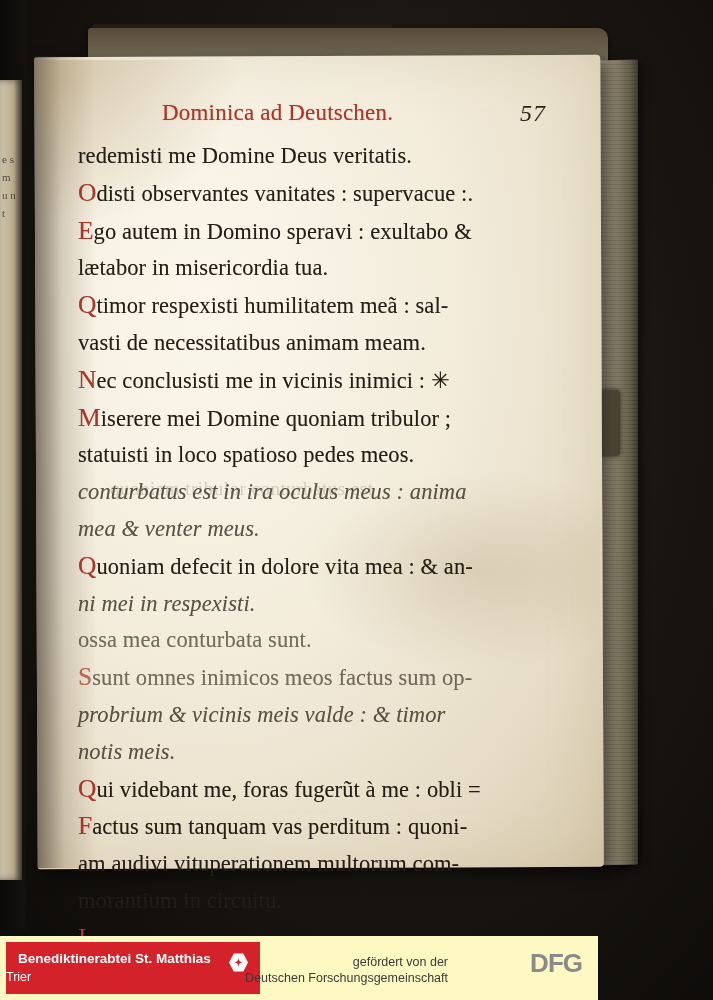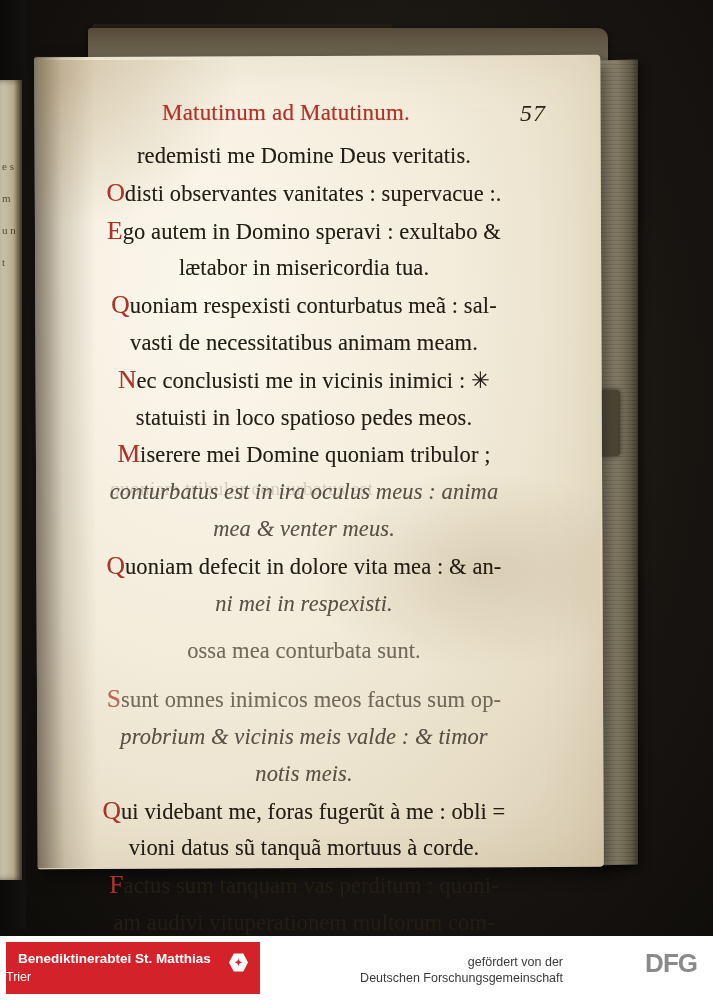--- a/index.html
+++ b/index.html
@@ -40,21 +40,21 @@
     width: 22px; height: 800px;
     background: linear-gradient(90deg,#cfc6ad 0%, #b9ad90 60%, #6e6450 100%);
     box-shadow: inset -3px 0 6px rgba(0,0,0,.5);
   }
   #verso-text {
     position: absolute;
     left: 2px; top: 150px;
     width: 14px; height: 500px;
     color: #2b2318;
     font-size: 11px;
-    line-height: 32px;
+    line-height: 18px;
     overflow: hidden;
     opacity: .75;
   }
 
   
   #block-top {
     position: absolute;
     left: 88px; top: 28px;
     width: 520px; height: 70px;
     background: linear-gradient(180deg,#554b38 0%,#6d6450 35%,#8d856d 70%,#a59c82 100%);
@@ -168,36 +168,35 @@
     font-style: italic;
     letter-spacing: 1px;
   }
   .line {
     color: #241d15;
     font-size: 22.5px;
     line-height: 36.8px;
     white-space: nowrap;
     letter-spacing: .1px;
     text-shadow: 0 0 .6px rgba(40,30,20,.35);
-    text-align: center;
   }
   .line .cap {
     color: #b03327;
     font-size: 25.5px;
     letter-spacing: 0;
   }
   .line.faded { color: #3a3026; opacity: .82; font-style: italic; }
-  .line.pale  { color: #443a2c; opacity: .72; margin-top: 11px; }
+  .line.pale  { color: #443a2c; opacity: .72; }
 
   
   #banner {
     position: absolute;
     left: 0; bottom: 0;
-    width: 713px; height: 64px;
-    background: #ffffff;
+    width: 598px; height: 64px;
+    background: #fef9c3;
     font-family: "Liberation Sans", sans-serif;
     margin-top: 40px;
   }
   #banner-red {
     position: absolute;
     left: 6px; top: 6px;
     width: 254px; height: 52px;
     background: #d4222a;
   }
   #banner-red .b-l1 {
@@ -254,43 +253,42 @@
   <div id="clasp"></div>
 
   <div id="page"></div>
   <div id="gutter"></div>
   <div id="stain-a"></div>
   <div id="stain-b"></div>
   <div id="showthrough">quoniam tribulor conturbatus est</div>
 
   <div id="text-col">
     <div class="headline-row">
-      <div id="running-title">Matutinum ad Matutinum.</div>
+      <div id="running-title">Dominica ad Deutschen.</div>
       <div id="folio">57</div>
     </div>
     <div id="lines-host">
         <div class="line"><span>redemisti me Domine Deus veritatis.</span></div>
         <div class="line"><span class="cap">O</span><span>disti observantes vanitates : supervacue :.</span></div>
         <div class="line"><span class="cap">E</span><span>go autem in Domino speravi : exultabo &amp;</span></div>
         <div class="line"><span>lætabor in misericordia tua.</span></div>
-        <div class="line"><span class="cap">Q</span><span>uoniam respexisti conturbatus meã : sal-</span></div>
+        <div class="line"><span class="cap">Q</span><span>timor respexisti humilitatem meã : sal-</span></div>
         <div class="line"><span>vasti de necessitatibus animam meam.</span></div>
         <div class="line"><span class="cap">N</span><span>ec conclusisti me in vicinis inimici :  ✳</span></div>
+        <div class="line"><span class="cap">M</span><span>iserere mei Domine quoniam tribulor ;</span></div>
         <div class="line"><span>statuisti in loco spatioso pedes meos.</span></div>
-        <div class="line"><span class="cap">M</span><span>iserere mei Domine quoniam tribulor ;</span></div>
         <div class="line faded"><span>conturbatus est in ira oculus meus : anima</span></div>
         <div class="line faded"><span>mea &amp; venter meus.</span></div>
         <div class="line"><span class="cap">Q</span><span>uoniam defecit in dolore vita mea : &amp; an-</span></div>
         <div class="line faded"><span>ni mei in respexisti.</span></div>
         <div class="line pale"><span>ossa mea conturbata sunt.</span></div>
         <div class="line pale"><span class="cap">S</span><span>sunt omnes inimicos meos factus sum op-</span></div>
         <div class="line faded"><span>probrium &amp; vicinis meis valde :  &amp; timor</span></div>
         <div class="line faded"><span>notis meis.</span></div>
         <div class="line"><span class="cap">Q</span><span>ui videbant me, foras fugerũt à me : obli =</span></div>
-        <div class="line"><span>vioni datus sũ tanquã mortuus à corde.</span></div>
         <div class="line"><span class="cap">F</span><span>actus sum tanquam vas perditum : quoni-</span></div>
         <div class="line"><span>am audivi vituperationem multorum com-</span></div>
         <div class="line"><span>morantium in circuitu.</span></div>
         <div class="line"><span class="cap">I</span></div>
       </div>
   </div>
 
 </div>
 
 <div id="banner">

